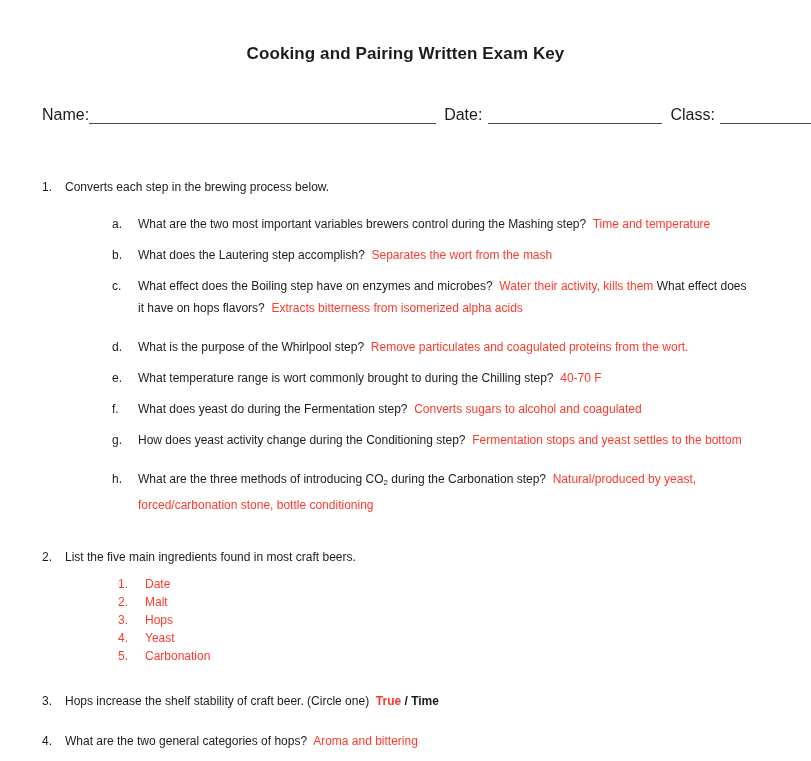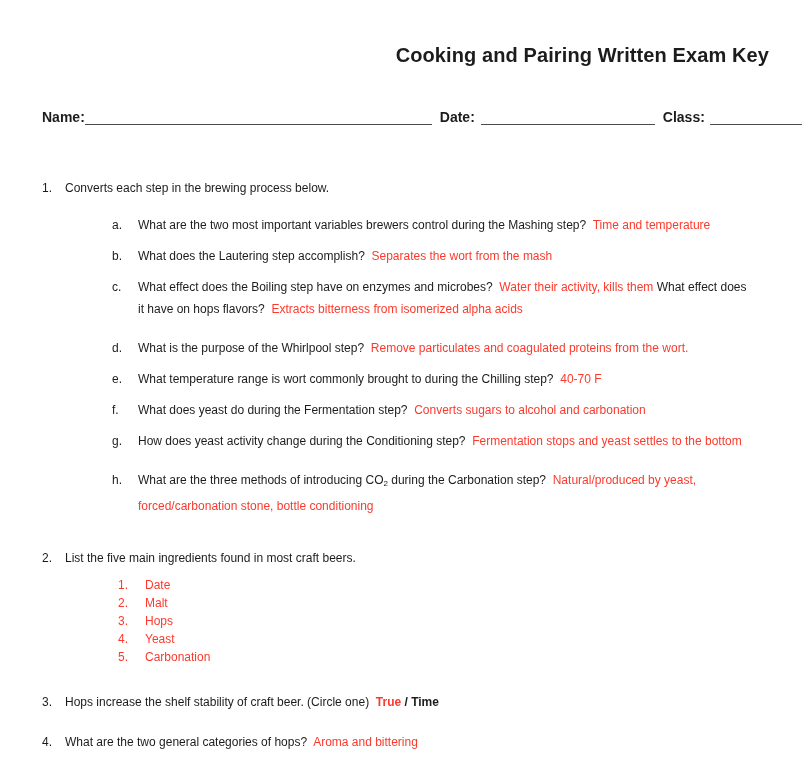--- a/index.html
+++ b/index.html
@@ -12,32 +12,31 @@
   .page {
     width: 811px;
     height: 761px;
     box-sizing: border-box;
     padding: 44px 42px 0 42px;
     overflow: hidden;
     background: #ffffff;
   }
   .title {
     margin: 0;
-    font-size: 20px;
+    font-size: 17px;
     font-weight: bold;
-    text-align: right;
+    text-align: center;
     letter-spacing: 0.1px;
   }
   .header-row {
     display: flex;
     align-items: flex-end;
     margin-top: 42px;
-    font-size: 14px;
+    font-size: 16px;
     white-space: nowrap;
-    font-weight: bold;
   }
   .blank-line {
     display: inline-block;
     border-bottom: 1px solid #4a4a4a;
     height: 14px;
     flex: none;
   }
   .name-line  { width: 347px; }
   .date-line  { width: 174px; margin-left: 6px; }
   .class-line { width: 92px;  margin-left: 5px; }
@@ -105,21 +104,21 @@
           <div class="sub-row">
             <span class="sub-marker">d.</span>
             <div class="sub-text"><span class="">What is the purpose of the Whirlpool step?&nbsp; </span><span class="red">Remove particulates and coagulated proteins from the wort.</span></div>
           </div>
           <div class="sub-row">
             <span class="sub-marker">e.</span>
             <div class="sub-text"><span class="">What temperature range is wort commonly brought to during the Chilling step?&nbsp; </span><span class="red">40-70 F</span></div>
           </div>
           <div class="sub-row">
             <span class="sub-marker">f.</span>
-            <div class="sub-text"><span class="">What does yeast do during the Fermentation step?&nbsp; </span><span class="red">Converts sugars to alcohol and carbonation</span></div>
+            <div class="sub-text"><span class="">What does yeast do during the Fermentation step?&nbsp; </span><span class="red">Converts sugars to alcohol and coagulated</span></div>
           </div>
           <div class="sub-row gap-after">
             <span class="sub-marker">g.</span>
             <div class="sub-text"><span class="">How does yeast activity change during the Conditioning step?&nbsp; </span><span class="red">Fermentation stops and yeast settles to the bottom</span></div>
           </div>
           <div class="sub-row">
             <span class="sub-marker">h.</span>
             <div class="sub-text"><span class="">What are the three methods of introducing CO</span><span class="subscr">2</span><span class=""> during the Carbonation step?&nbsp; </span><span class="red">Natural/produced by yeast, forced/carbonation stone, bottle conditioning</span></div>
           </div>
         </div>

